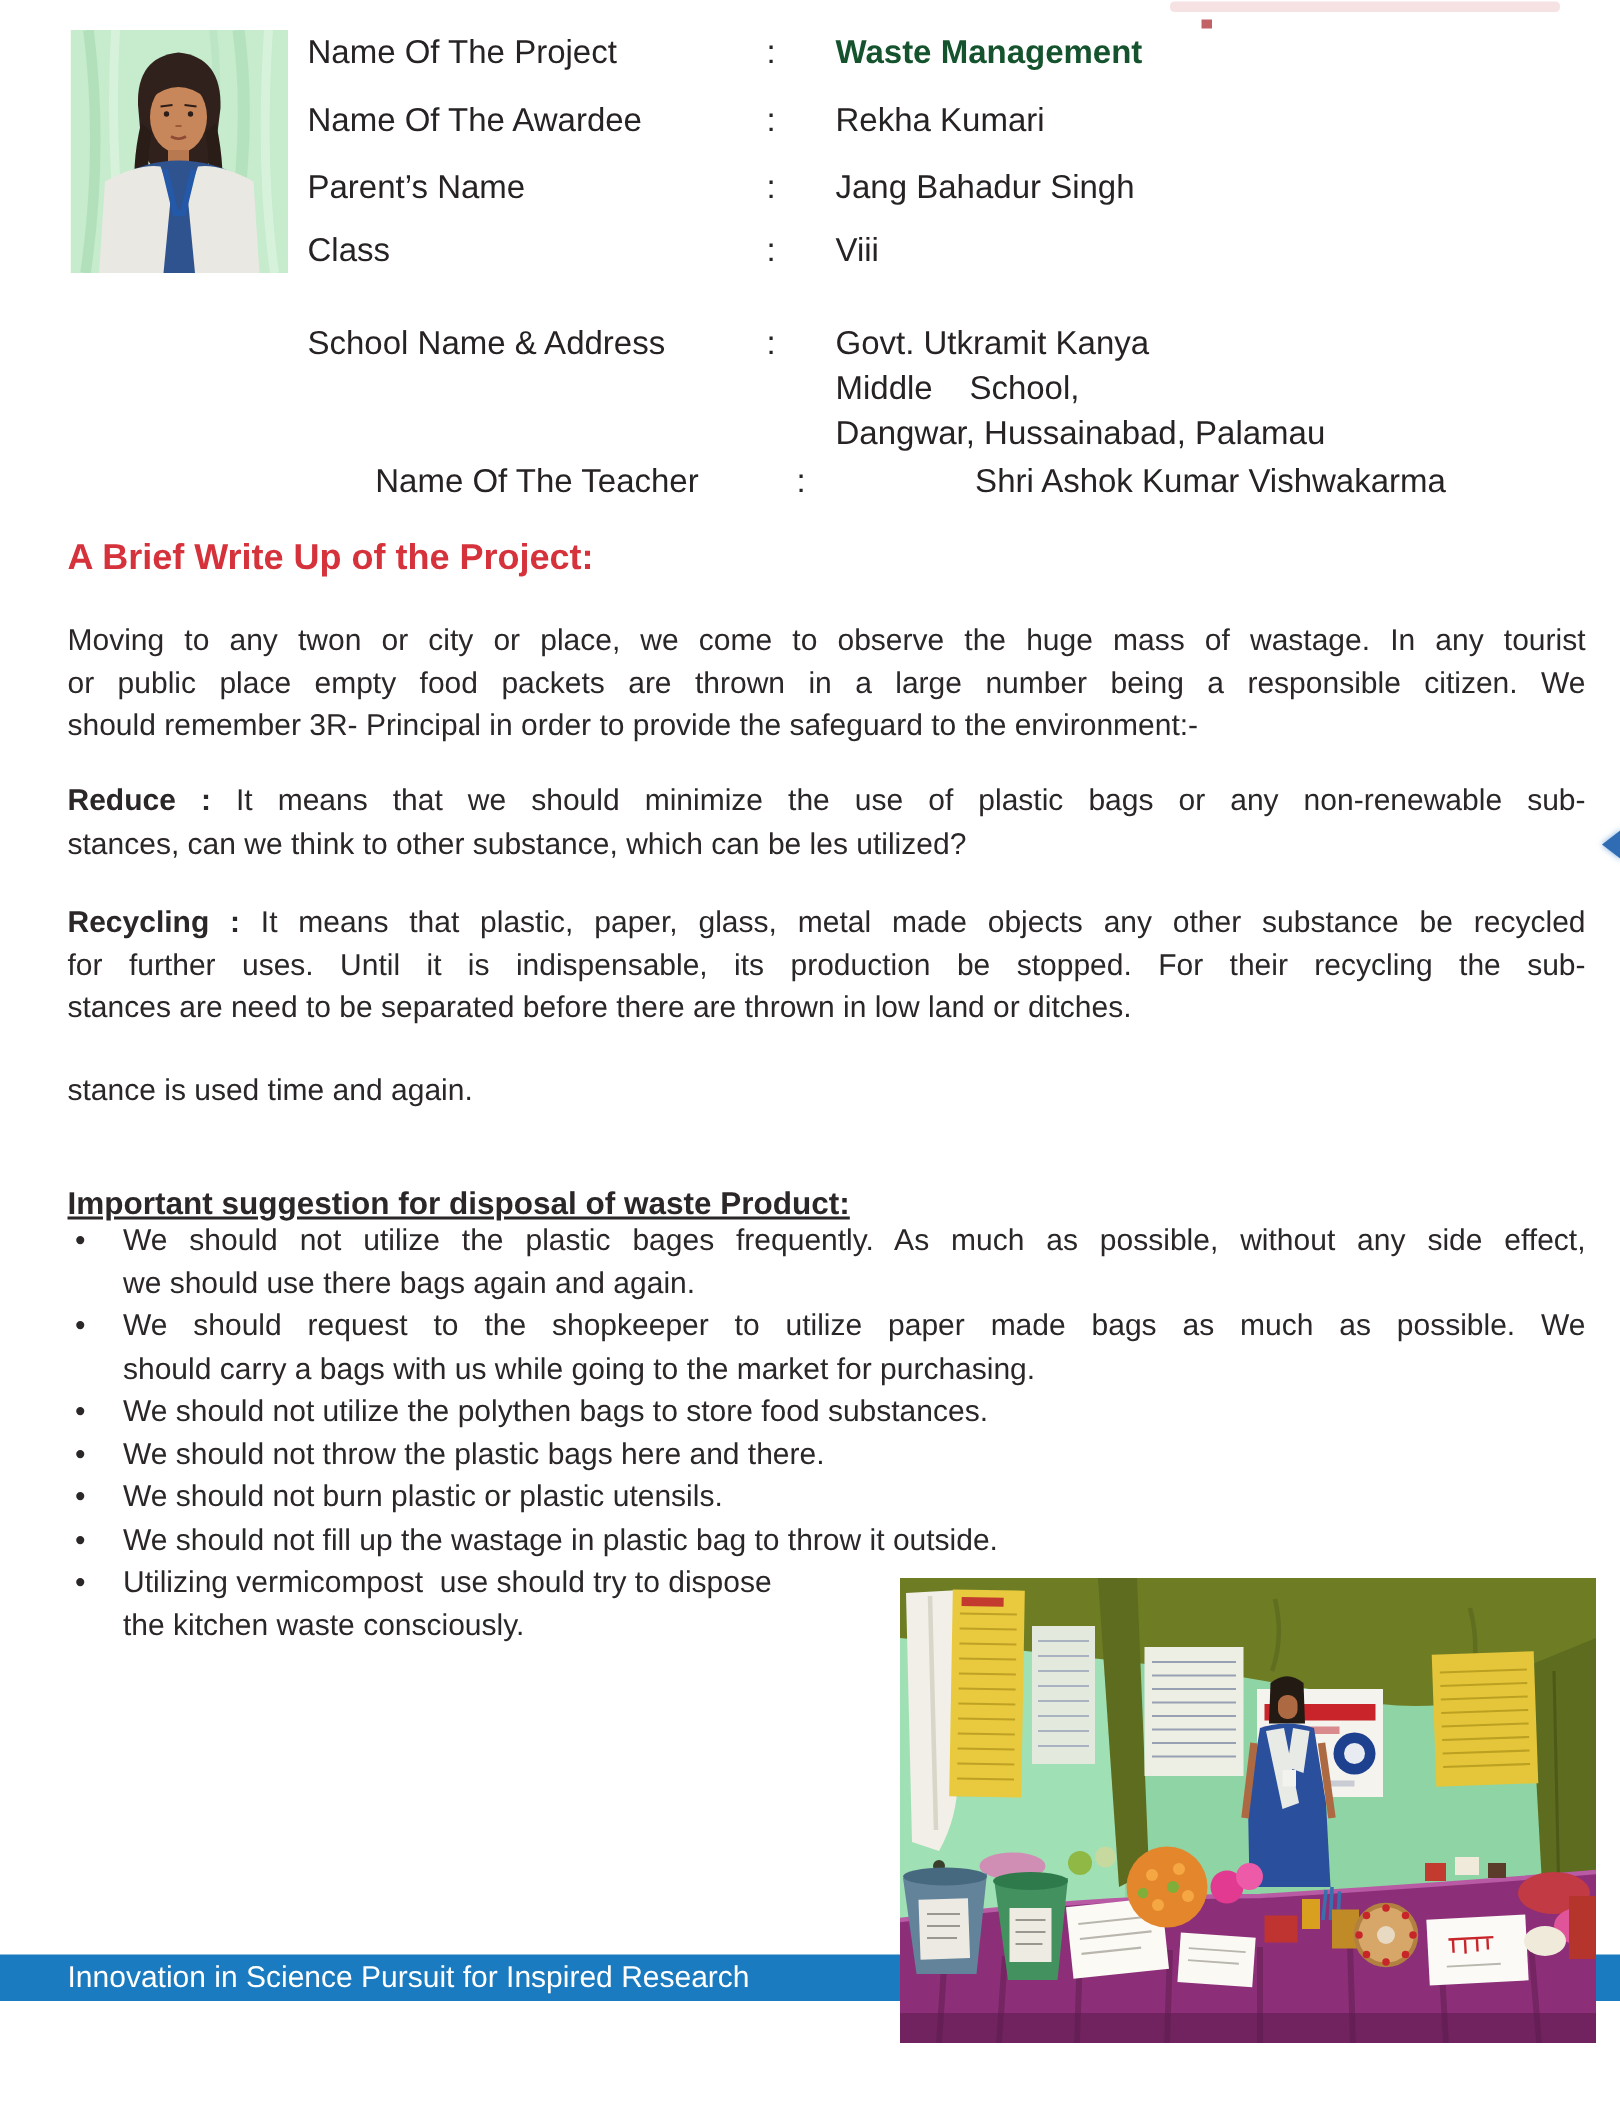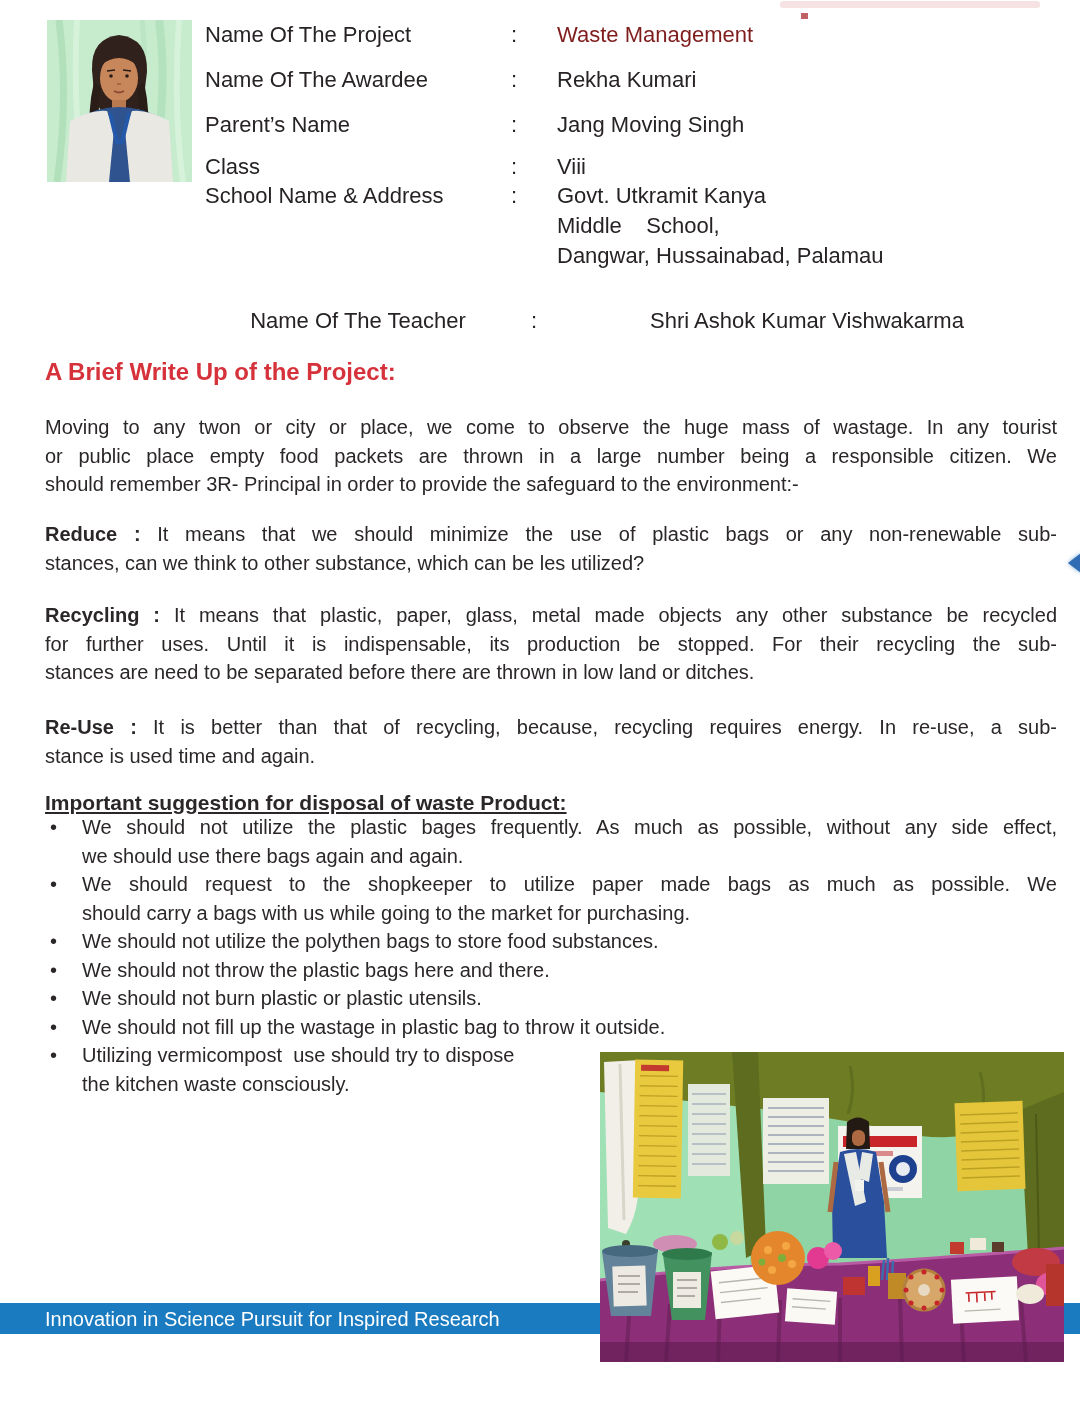--- a/index.html
+++ b/index.html
@@ -11,21 +11,21 @@
   .scan-dot{position:absolute;left:801px;top:13px;width:7px;height:6px;background:#b33a40;opacity:.8;}
   
   .student-photo{position:absolute;left:47px;top:20px;width:145px;height:162px;}
   
   .info-table{position:absolute;left:205px;top:0;width:852px;height:350px;}
   .info-row{position:absolute;left:0;display:grid;grid-template-columns:306px 46px auto;
             width:852px;font-size:22px;line-height:30px;color:#272324;}
   .cell-label{white-space:nowrap;}
   .cell-colon{white-space:nowrap;}
   .cell-value .vline{white-space:pre;}
-  .cell-value.hl{color:#7f1d1d;font-weight:normal;}
+  .cell-value.hl{color:#14532d;font-weight:bold;}
   
   .h1{position:absolute;left:45px;top:358px;font-size:24px;font-weight:bold;color:#d6323b;}
   .h2{position:absolute;left:45px;top:791px;font-size:21px;font-weight:bold;color:#2b2728;text-decoration:underline;}
   
   .body-host{position:absolute;left:45px;top:0;width:1012px;height:100%;}
   .body-block{position:absolute;left:0;width:1012px;font-size:20px;line-height:28.5px;color:#2b2728;}
   .line{text-align:justify;text-align-last:justify;}
   .line.last,.line.noj{text-align:center;text-align-last:left;}
   .lead{font-weight:bold;}
   
@@ -92,31 +92,31 @@
         <div class="cell-label">Name Of The Awardee</div>
         <div class="cell-colon">:</div>
         <div class="cell-value">
           <div class="vline">Rekha Kumari</div>
         </div>
       </div>
       <div class="info-row" style="top: 110px;">
         <div class="cell-label">Parent’s Name</div>
         <div class="cell-colon">:</div>
         <div class="cell-value">
-          <div class="vline">Jang Moving Singh</div>
+          <div class="vline">Jang Bahadur Singh</div>
         </div>
       </div>
       <div class="info-row" style="top: 152px;">
         <div class="cell-label">Class</div>
         <div class="cell-colon">:</div>
         <div class="cell-value">
           <div class="vline">Viii</div>
         </div>
       </div>
-      <div class="info-row" style="top: 181px;">
+      <div class="info-row" style="top: 214px;">
         <div class="cell-label">School Name &amp; Address</div>
         <div class="cell-colon">:</div>
         <div class="cell-value">
           <div class="vline">Govt. Utkramit Kanya</div>
           <div class="vline">Middle&nbsp;&nbsp;&nbsp;&nbsp;School,</div>
           <div class="vline">Dangwar, Hussainabad, Palamau</div>
         </div>
       </div>
       <div class="info-row" style="top: 306px; text-align: center;">
         <div class="cell-label">Name Of The Teacher</div>
@@ -138,21 +138,20 @@
       <div class="body-block" style="top: 520px;">
         <div class="line"><b class="lead">Reduce :</b> It means that we should minimize the use of plastic bags or any non-renewable sub-</div>
         <div class="line last">stances, can we think to other substance, which can be les utilized?</div>
       </div>
       <div class="body-block" style="top: 601px;">
         <div class="line"><b class="lead">Recycling :</b> It means that plastic, paper, glass, metal made objects any other substance be recycled</div>
         <div class="line">for further uses. Until it is indispensable, its production be stopped. For their recycling the sub-</div>
         <div class="line last">stances are need to be separated before there are thrown in low land or ditches.</div>
       </div>
       <div class="body-block" style="top: 713px;">
-        <div class="line"><b class="lead">Re-Use :</b> It is better than that of recycling, because, recycling requires energy. In re-use, a sub-</div>
         <div class="line last">stance is used time and again.</div>
       </div>
     </div>
 
   <div class="h2">Important suggestion for disposal of waste Product:</div>
 
   <div class="bullets">
       <div class="b">
         <span class="dot">•</span>
         <div class="line">We should not utilize the plastic bages frequently. As much as possible, without any side effect,</div>

